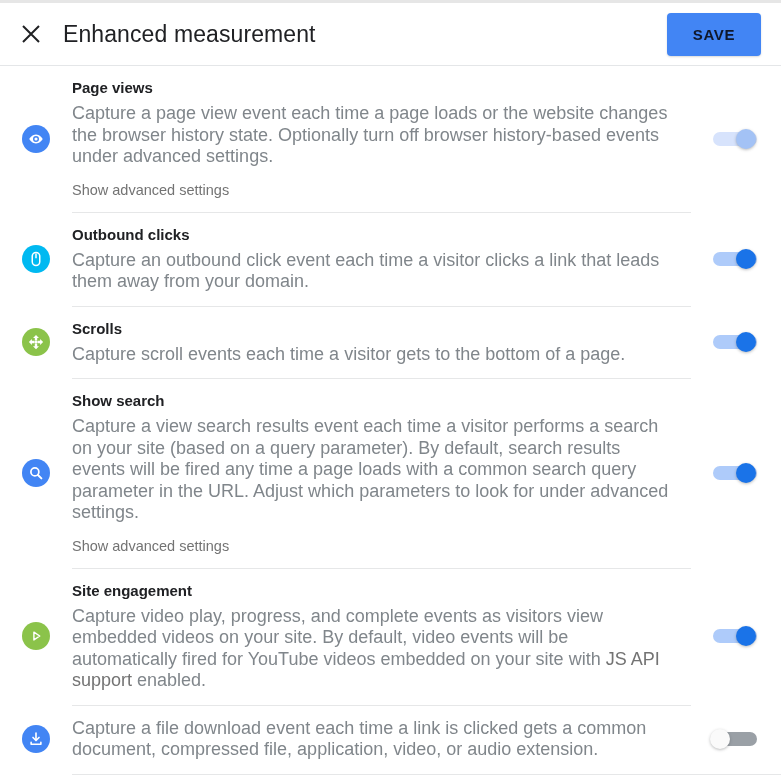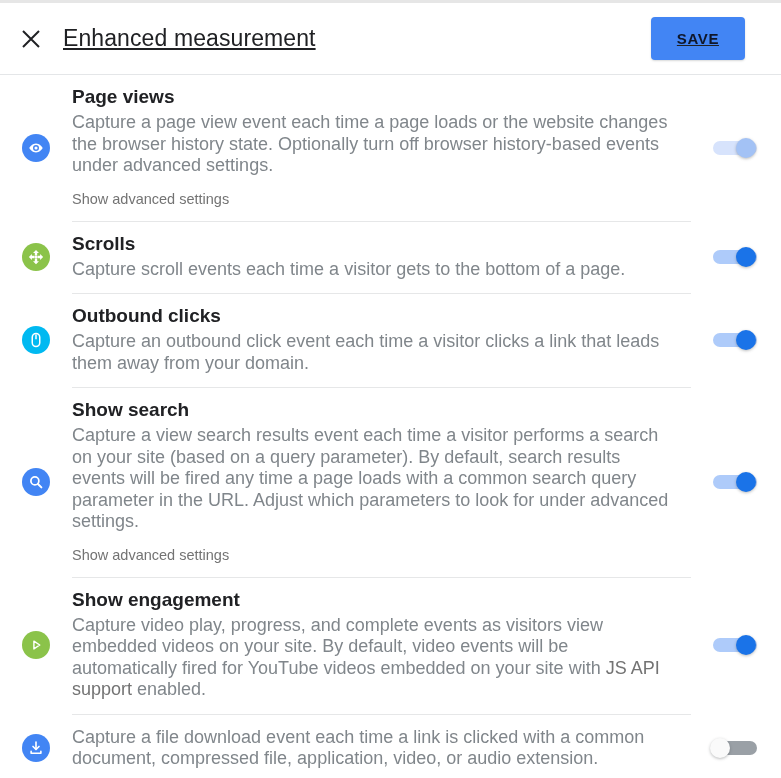--- a/index.html
+++ b/index.html
@@ -18,27 +18,26 @@
 
   
   .top-strip {
     height: 3px;
     width: 100%;
     background: #e6e6e6;
   }
 
   
   .header {
-    height: 72px;
-    display: flex;
-    align-items: center;
-    padding: 0 36px 0 14px;
+    height: 63px;
+    display: flex;
+    align-items: center;
+    padding: 0 20px 0 14px;
     border-bottom: 1px solid #e4e6e8;
     background: #fff;
-    text-decoration: underline;
   }
   .close-btn {
     width: 34px;
     height: 34px;
     display: flex;
     align-items: center;
     justify-content: center;
     cursor: pointer;
     flex: 0 0 auto;
     background: none;
@@ -91,21 +90,21 @@
     border-top: 1px solid #e6e7e8;
     min-width: 0;
     padding-right: 14px;
   }
   .row:first-child .row-body { border-top: none; }
   .row-last-divider {
     margin-left: 72px;
     border-top: 1px solid #e6e7e8;
   }
   .row-title {
-    font-size: 19px;
+    font-size: 15px;
     font-weight: bold;
     color: #202124;
     line-height: 20px;
     margin: 0 0 5px 0;
   }
   .row-desc {
     font-size: 18px;
     color: #80868b;
     line-height: 21.5px;
     margin: 0;
@@ -215,51 +214,51 @@
     <div class="toggle-col">
       <div class="switch disabled">
         <div class="track"></div>
         <div class="knob"></div>
       </div>
     </div>
   </div>
 
   <div class="row">
     <div class="row-icon-col">
+      <div class="circ c-cyan">
+        <svg width="18" height="18" viewBox="0 0 24 24">
+          <rect x="7" y="3.2" width="10" height="17.6" rx="5" fill="none" stroke="#ffffff" stroke-width="2"></rect>
+          <path d="M12 4.6 V11" stroke="#ffffff" stroke-width="2"></path>
+        </svg>
+      </div>
+    </div>
+    <div class="row-body">
+      <div class="row-title">Outbound clicks</div>
+      <div class="row-desc">Capture an outbound click event each time a visitor clicks a link that leads them away from your domain.</div>
+    </div>
+    <div class="toggle-col">
+      <div class="switch">
+        <div class="track"></div>
+        <div class="knob"></div>
+      </div>
+    </div>
+  </div>
+
+  <div class="row">
+    <div class="row-icon-col">
       <div class="circ c-green">
         <svg width="18" height="18" viewBox="0 0 24 24">
           <path fill="#ffffff" d="M12 2.5l4 4h-2.4v3.2h-3.2V6.5H8l4-4zM2.5 12l4-4v2.4h3.2v3.2H6.5v2.4l-4-4zM21.5 12l-4 4v-2.4h-3.2v-3.2h3.2V8l4 4zM12 21.5l-4-4h2.4v-3.2h3.2v3.2H16l-4 4z"></path>
           <circle cx="12" cy="12" r="2.3" fill="#ffffff"></circle>
         </svg>
       </div>
     </div>
     <div class="row-body">
       <div class="row-title">Scrolls</div>
       <div class="row-desc">Capture scroll events each time a visitor gets to the bottom of a page.</div>
-    </div>
-    <div class="toggle-col">
-      <div class="switch">
-        <div class="track"></div>
-        <div class="knob"></div>
-      </div>
-    </div>
-  </div>
-
-  <div class="row">
-    <div class="row-icon-col">
-      <div class="circ c-cyan">
-        <svg width="18" height="18" viewBox="0 0 24 24">
-          <rect x="7" y="3.2" width="10" height="17.6" rx="5" fill="none" stroke="#ffffff" stroke-width="2"></rect>
-          <path d="M12 4.6 V11" stroke="#ffffff" stroke-width="2"></path>
-        </svg>
-      </div>
-    </div>
-    <div class="row-body">
-      <div class="row-title">Outbound clicks</div>
-      <div class="row-desc">Capture an outbound click event each time a visitor clicks a link that leads them away from your domain.</div>
     </div>
     <div class="toggle-col">
       <div class="switch">
         <div class="track"></div>
         <div class="knob"></div>
       </div>
     </div>
   </div>
 
   <div class="row">
@@ -286,21 +285,21 @@
 
   <div class="row">
     <div class="row-icon-col">
       <div class="circ c-green">
         <svg width="18" height="18" viewBox="0 0 24 24">
           <path d="M9.2 6.8 L17 12 L9.2 17.2 Z" fill="none" stroke="#ffffff" stroke-width="1.9" stroke-linejoin="round"></path>
         </svg>
       </div>
     </div>
     <div class="row-body">
-      <div class="row-title">Show engagement</div>
+      <div class="row-title">Site engagement</div>
       <div class="row-desc"><span>Capture video play, progress, and complete events as visitors view embedded videos on your site. By default, video events will be automatically fired for YouTube videos embedded on your site with </span><a class="inline-link">JS API support</a><span> enabled.</span></div>
     </div>
     <div class="toggle-col">
       <div class="switch">
         <div class="track"></div>
         <div class="knob"></div>
       </div>
     </div>
   </div>
 
@@ -308,21 +307,21 @@
     <div class="row-icon-col">
       <div class="circ c-blue">
         <svg width="18" height="18" viewBox="0 0 24 24">
           <path d="M12 4 V13" stroke="#ffffff" stroke-width="2.2" stroke-linecap="round"></path>
           <path d="M8 10 L12 14 L16 10" fill="none" stroke="#ffffff" stroke-width="2.2" stroke-linecap="round" stroke-linejoin="round"></path>
           <path d="M5.5 16.5 V19 H18.5 V16.5" fill="none" stroke="#ffffff" stroke-width="2.2" stroke-linecap="round" stroke-linejoin="round"></path>
         </svg>
       </div>
     </div>
     <div class="row-body">
-      <div class="row-desc">Capture a file download event each time a link is clicked with a common document, compressed file, application, video, or audio extension.</div>
+      <div class="row-desc">Capture a file download event each time a link is clicked gets a common document, compressed file, application, video, or audio extension.</div>
     </div>
     <div class="toggle-col">
       <div class="switch off">
         <div class="track"></div>
         <div class="knob"></div>
       </div>
     </div>
   </div>
 
   <div class="row-last-divider"></div>

